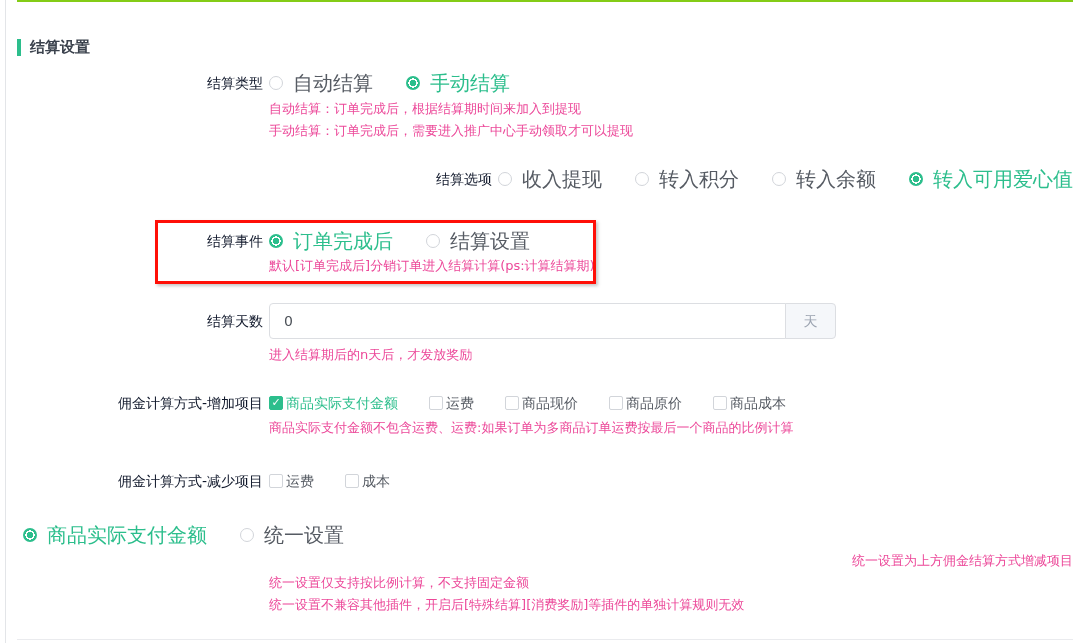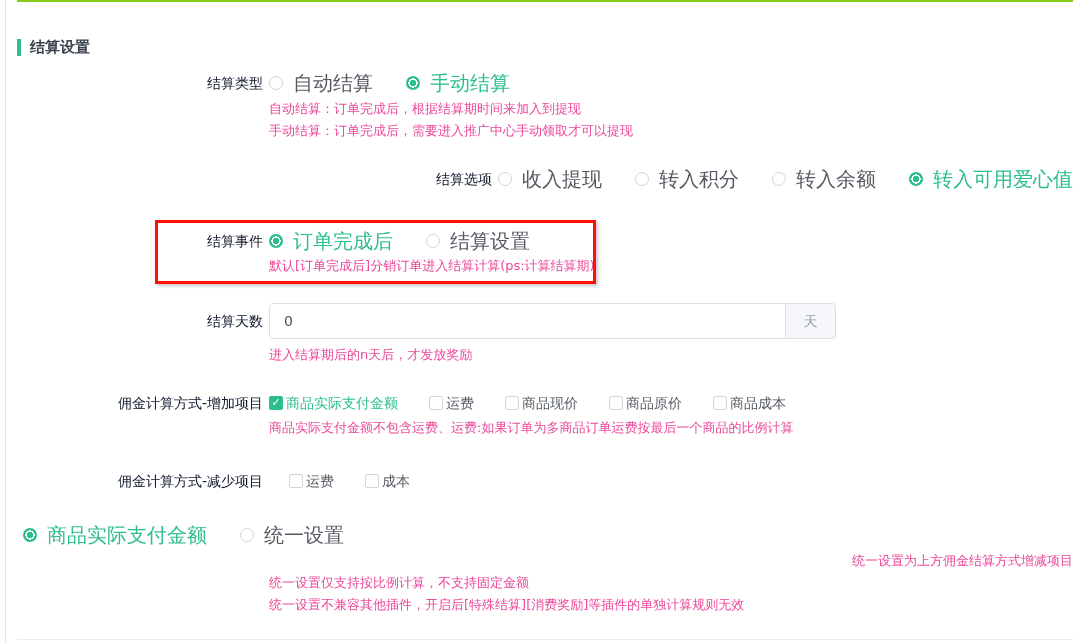--- a/index.html
+++ b/index.html
@@ -40,21 +40,21 @@
   .help-settle-type { margin-top:4px; }
   .row-settle-option { margin-top:26px;justify-content:flex-end; }
   .row-settle-event { margin-top:40px; position:relative; }
   .help-settle-event { margin-top:3px; }
   .red-box { position:absolute; left:138px; top:-10px; width:441px; height:64px;
     border:3px solid #ff0f07; box-shadow:2px 2px 3px rgba(130,130,130,.45); pointer-events:none; }
   .row-settle-days { margin-top:26px; }
   .help-settle-days { margin-top:5px; }
   .row-comm-add { margin-top:26px; }
   .help-comm-add { margin-top:3px; }
-  .row-comm-sub { margin-top:31px;gap:20px; }
+  .row-comm-sub { margin-top:31px; }
   .row-comm-rule { margin-top:32px; }
   .help-comm-rule { margin-top:4px;text-align:right; }
 
   .input-group { display:flex; width:567px; height:36px; }
   .days-input { flex:1; height:36px; border:1px solid #dcdee2; border-right:1px solid #dcdee2;
     border-radius:4px 0 0 4px; padding:0 14px; font-size:14px; color:#4c5158; outline:none;
     font-family:"DejaVu Sans","Liberation Sans",sans-serif; background:#fff; }
   .input-append { flex:none; width:51px; height:36px; margin-left:-1px; border:1px solid #dcdee2;
     border-radius:0 4px 4px 0; background:#f5f7fa; color:#9ba3b0; font-size:14px;
     display:flex; align-items:center; justify-content:center; }

